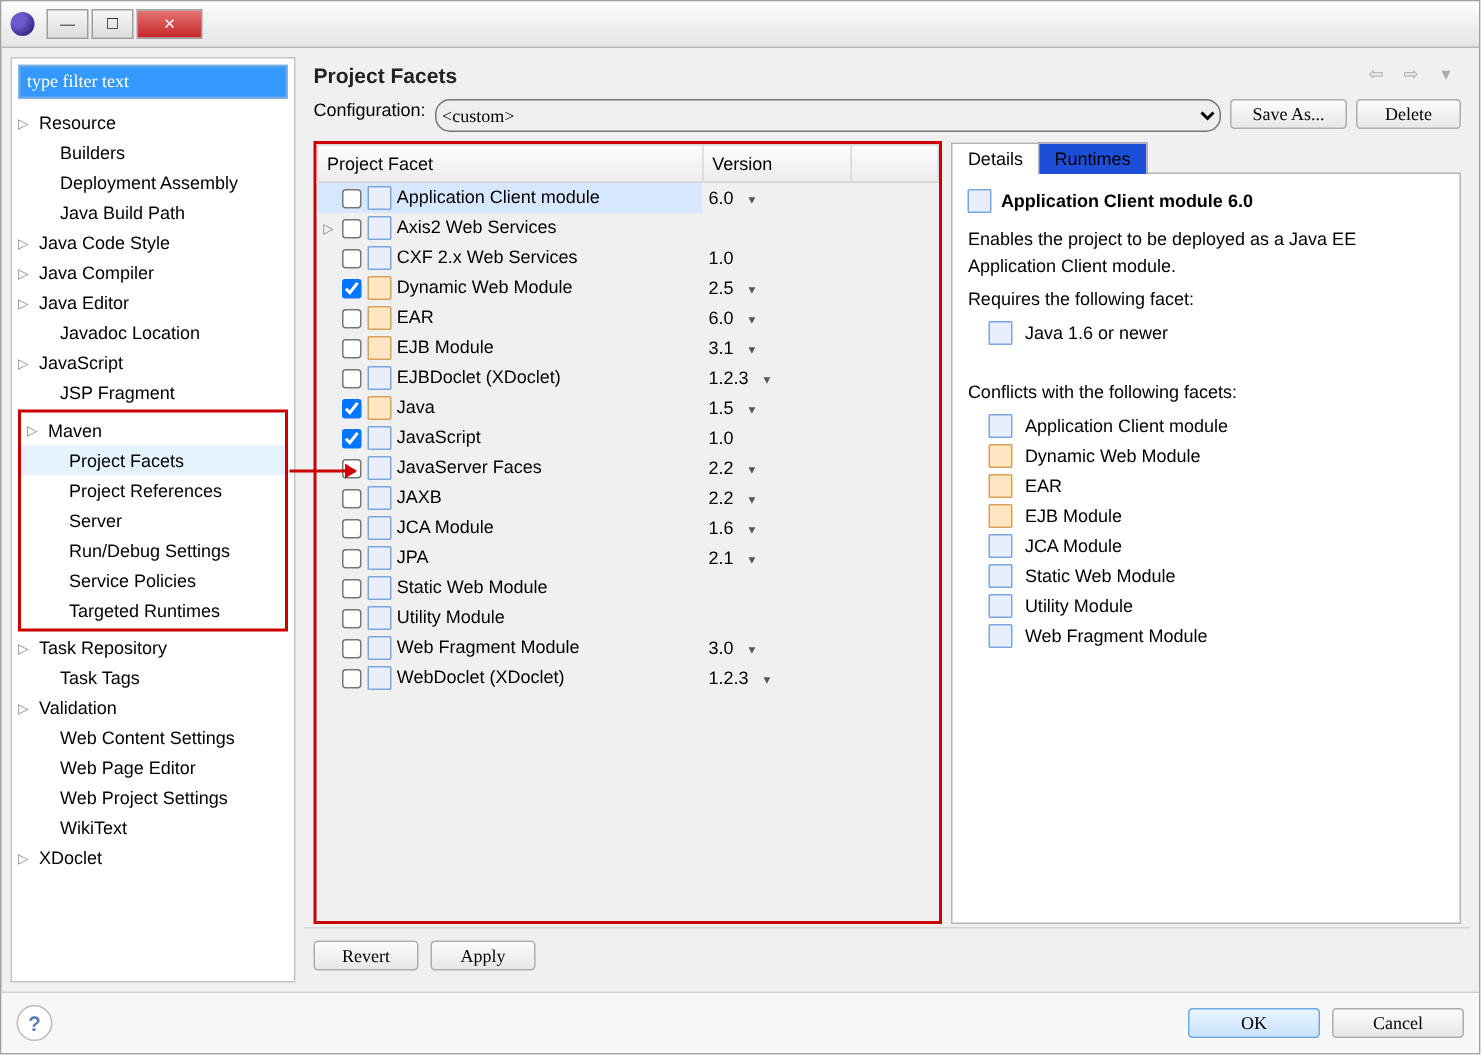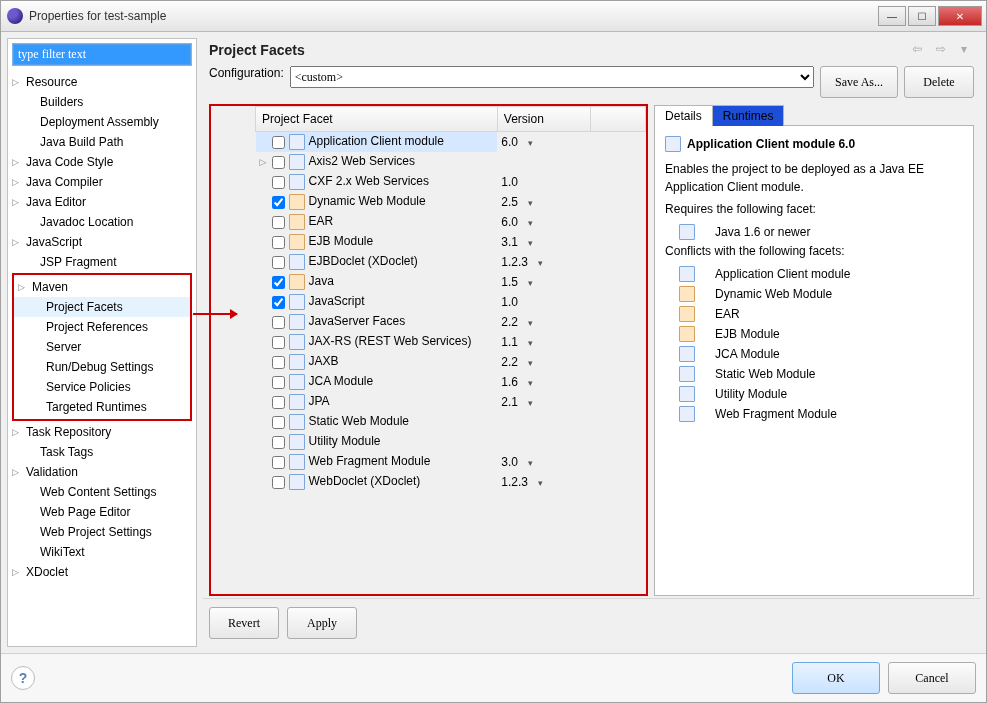--- a/index.html
+++ b/index.html
@@ -89,38 +89,37 @@
 }
 .nav-arrows span {
   width:16px;height:16px;display:inline-block;
   color:#aaa;font-size:12px;text-align:center;margin:0 2px;
 }
 .config-row {
   display:flex;align-items:flex-start;gap:6px;
   padding: 4px 6px;
 }
 .config-row select {
-  flex:1; font:12px "Segoe UI"; height:22px;
+  flex:1; font:12px "Segoe UI"; height:22px;border-radius:10px;
 }
 .btn {
   background:linear-gradient(#fcfcfc,#e7e7e7);
   border:1px solid #adadad; border-radius:3px;
-  padding: 2px 14px; height:32px;
+  padding: 2px 14px; height:20px;
   font:12px "Segoe UI"; min-width:70px;
 }
 .panels {
   flex:1; display:flex; gap:6px;
   padding: 2px 6px; min-height:0;
 }
 .facet-panel {
   flex:1.1;
   border:2px solid #c00;
   display:flex;flex-direction:column;
   min-width:0;
-  padding-left:44px;
 }
 .facet-table {
   overflow:auto;flex:1;
 }
 .facet-table table { width:100%; border-collapse:collapse; }
 .facet-table th {
   background:linear-gradient(#fcfcfc,#ececec);
   border:1px solid #d6d6d6; font-weight:normal;
   text-align:left;padding:3px 6px;font-size:12px;height:18px;
 }
@@ -156,21 +155,21 @@
 .details-body h2 {
   font-size:12px;font-weight:bold;margin:2px 0 8px 0;
   display:flex;align-items:center;gap:6px;
 }
 .details-body h2 .ficon {
   width:14px;height:14px;display:inline-block;
   background:#e8eefc;border:1px solid #7aa6de;border-radius:1px;
 }
 .details-body p { margin:4px 0;line-height:1.5; }
 .req-item, .conf-item {
-  display:flex;align-items:center;gap:20px;padding:2px 0 2px 14px;
+  display:flex;align-items:center;gap:8px;padding:2px 0 2px 14px;
 }
 .req-item .ficon, .conf-item .ficon {
   width:14px;height:14px;display:inline-block;
   background:#e8eefc;border:1px solid #7aa6de;border-radius:1px;
 }
 .conf-item .ficon.alt { background:#ffe6c2;border-color:#d4a25a; }
 .actions {
   display:flex;justify-content:flex-start;gap:8px;
   padding:8px 6px;
   border-top:1px solid #d6d6d6;
@@ -196,21 +195,20 @@
   content:'';position:absolute;right:-1px;top:-4px;
   border-left:8px solid #c00;border-top:5px solid transparent;border-bottom:5px solid transparent;
 }
 </style>
 </head>
 <body>
 
 <div class="window">
   <div class="titlebar">
     <span class="app-icon"></span>
-    <span class="title">Properties for test-sample</span>
     <span class="winbtn">—</span>
     <span class="winbtn">☐</span>
     <span class="winbtn close">✕</span>
   </div>
 
   <div class="body" style="position:relative">
     <div class="red-arrow"></div>
 
     <div class="sidebar">
       <div class="filter">
@@ -400,25 +398,20 @@
                     <td></td>
                   </tr>
                   <tr class="facet-row">
                     <td><span class="exp"></span><input type="checkbox" class="cb" checked="" style=""><span class="ficon"></span><span>JavaScript</span></td>
                     <td><span>1.0</span></td>
                     <td></td>
                   </tr>
                   <tr class="facet-row">
                     <td><span class="exp"></span><input type="checkbox" class="cb" style=""><span class="ficon"></span><span>JavaServer Faces</span></td>
                     <td><span>2.2</span><span class="vdrop">▾</span></td>
-                    <td></td>
-                  </tr>
-                  <tr class="facet-row">
-                    <td><span class="exp"></span><input type="checkbox" class="cb" style=""><span class="ficon"></span><span>JAX-RS (REST Web Services)</span></td>
-                    <td><span>1.1</span><span class="vdrop">▾</span></td>
                     <td></td>
                   </tr>
                   <tr class="facet-row">
                     <td><span class="exp"></span><input type="checkbox" class="cb" style=""><span class="ficon"></span><span>JAXB</span></td>
                     <td><span>2.2</span><span class="vdrop">▾</span></td>
                     <td></td>
                   </tr>
                   <tr class="facet-row">
                     <td><span class="exp"></span><input type="checkbox" class="cb" style=""><span class="ficon"></span><span>JCA Module</span></td>
                     <td><span>1.6</span><span class="vdrop">▾</span></td>
@@ -465,21 +458,21 @@
               <span>Application Client module 6.0</span>
             </h2>
             <p>Enables the project to be deployed as a Java EE Application Client module.</p>
             <p>Requires the following facet:</p>
             <div id="requires-list">
                 <div class="req-item">
                   <span class="ficon"></span>
                   <span>Java 1.6 or newer</span>
                 </div>
               </div>
-            <p style="margin-top:0">Conflicts with the following facets:</p>
+            <p style="margin-top:20px">Conflicts with the following facets:</p>
             <div id="conflicts-list">
                 <div class="conf-item">
                   <span class="ficon"></span>
                   <span>Application Client module</span>
                 </div>
                 <div class="conf-item">
                   <span class="ficon alt"></span>
                   <span>Dynamic Web Module</span>
                 </div>
                 <div class="conf-item">

